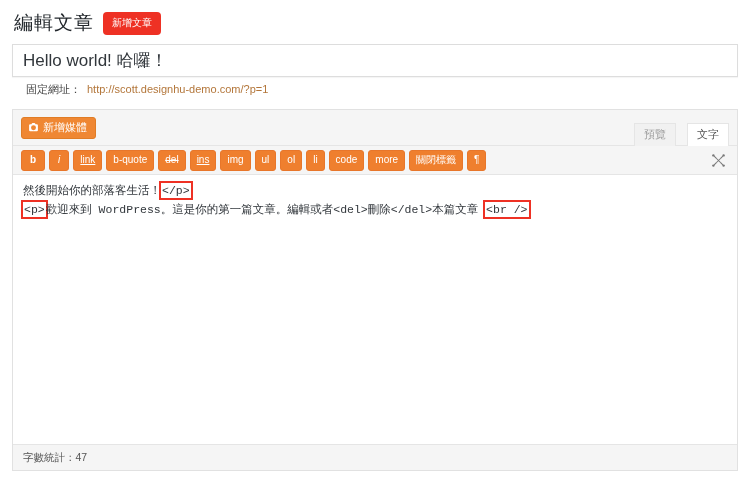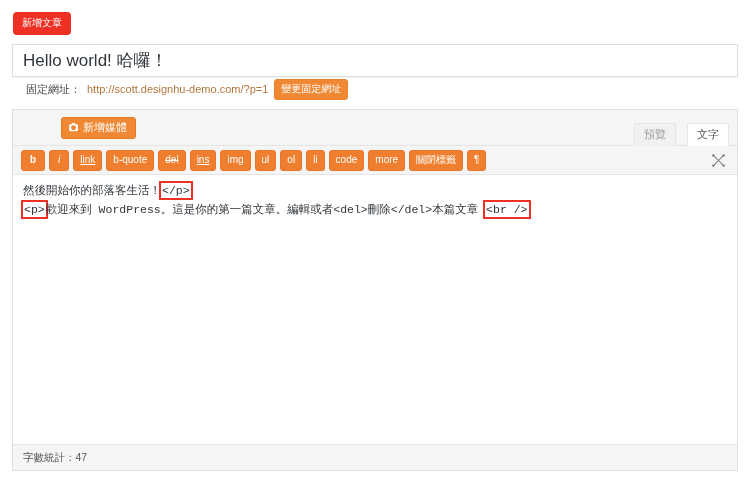--- a/index.html
+++ b/index.html
@@ -134,21 +134,20 @@
     gap: 4px;
     background: #ef8733;
     border: 1px solid #e07c25;
     border-radius: 3px;
     color: #fff;
     font-size: 11px;
     padding: 4px 8px 5px 6px;
     cursor: pointer;
     line-height: 1;
     white-space: nowrap;
-    margin-left: 40px;
   }
   .media-icon {
     display: inline-block;
     width: 11px;
     height: 11px;
     position: relative;
   }
   .media-icon svg { display: block; }
 
   .editor-tabs {
@@ -258,31 +257,31 @@
   }
   .word-count { color: #555; }
   .last-edited { color: #777; }
 </style>
 </head>
 <body>
 
 <div class="page">
 
   <div class="page-header">
+    <span class="page-title">編輯文章</span>
     <span class="add-new-btn annot-fill">新增文章</span>
   </div>
 
   <div class="title-field">
     <span class="title-field-text">Hello world! 哈囉！</span>
   </div>
 
   <div class="permalink-row">
     <span class="permalink-label">固定網址：</span>
     <span class="permalink-url">http://scott.designhu-demo.com/?p=1</span>
-    <span class="change-permalink-btn">變更固定網址</span>
   </div>
 
   <div class="editor-wrap">
 
     <div class="media-bar">
       <span class="add-media-btn">
         <span class="media-icon">
           <svg width="11" height="11" viewBox="0 0 20 20" fill="#ffffff" aria-hidden="true">
             <path d="M16 4H13.8l-.9-1.5A1 1 0 0 0 12 2H8a1 1 0 0 0-.9.5L6.2 4H4a2 2 0 0 0-2 2v9a2 2 0 0 0 2 2h12a2 2 0 0 0 2-2V6a2 2 0 0 0-2-2zm-6 11a4.5 4.5 0 1 1 0-9 4.5 4.5 0 0 1 0 9z"></path>
             <circle cx="10" cy="10.5" r="2.6" fill="#ef8733"></circle>

